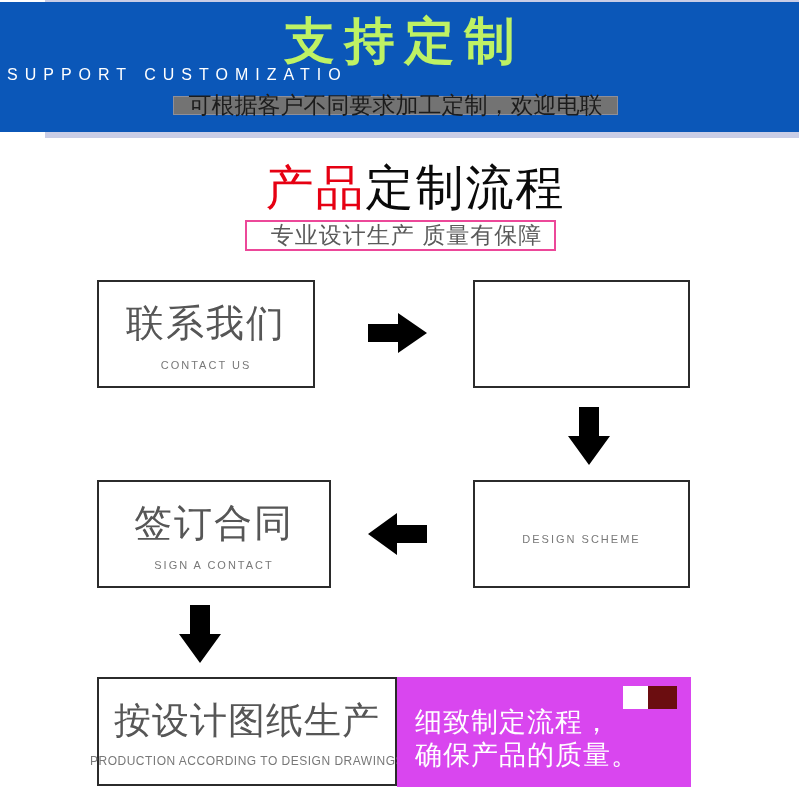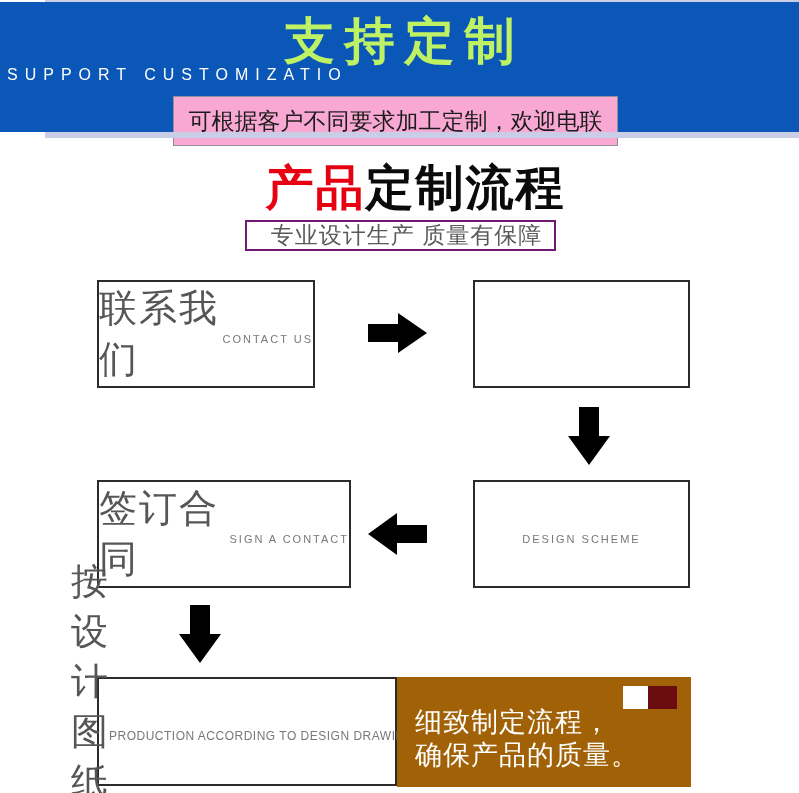--- a/index.html
+++ b/index.html
@@ -15,59 +15,59 @@
   .shadow-bottom{ position:absolute; left:45px; top:132px; width:754px; height:6px; background:#c9cde6; }
   .banner-title {
     position:absolute; top:6px; left:0; width:100%; text-align:center;
     color:#bef264; font-size:50px; font-weight:bold; letter-spacing:10px; text-indent:10px;
   }
   .banner-sub {
     position:absolute; top:64px; left:0; width:100%; text-align:left;
     color:#ffffff; font-size:16px; letter-spacing:7px; text-indent:7px;
   }
   .banner-note {
-    position:absolute; left:173px; top:94px; width:445px; height:50px;
-    background:#f9a8d4; border:1px solid #8f8f98;
+    position:absolute; left:173px; top:94px; width:445px; height:19px;
+    background:#737373; border:1px solid #8f8f98;
     display:flex; align-items:center; justify-content:center;
     font-size:23px; color:#1c1c1c;
   }
 
   
   .page-title {
     position:absolute; top:156px; left:0; width:100%; text-align:center;
-    font-size:48px; font-weight:bold; color:#0a0a0a; letter-spacing:2px;padding-left:32px;
+    font-size:48px; font-weight:normal; color:#0a0a0a; letter-spacing:2px;padding-left:32px;
   }
   .page-title .accent { color:#e60012; }
   .tagline {
     position:absolute; left:245px; top:220px; width:311px; height:31px;
-    border:2px solid #701a75; background:#ffffff;
+    border:2px solid #ec4899; background:#ffffff;
     display:flex; align-items:center; justify-content:center;
     font-size:23px; color:#5a5a5a; letter-spacing:1px;padding-left:12px;
   }
 
   
   .step-box {
     position:absolute; background:#ffffff; border:2px solid #2b2b2b;
-    display:flex; flex-direction:row; align-items:center; justify-content:center;
+    display:flex; flex-direction:column; align-items:center; justify-content:center;
   }
   .step-zh { font-size:38px; color:#565656; letter-spacing:2px; }
   .step-en { font-size:11px; color:#787878; letter-spacing:2px; margin-top:10px; white-space:nowrap; }
 
   #box-contact     { left:97px;  top:280px; width:218px; height:108px; }
   #box-negotiation { left:473px; top:280px; width:217px; height:108px; }
-  #box-sign        { left:97px;  top:480px; width:254px; height:108px; }
+  #box-sign        { left:97px;  top:480px; width:234px; height:108px; }
   #box-design      { left:473px; top:480px; width:217px; height:108px; }
   #box-production  { left:97px;  top:677px; width:300px; height:109px; }
   #box-production .step-zh { font-size:37px; letter-spacing:1px; }
   #box-production .step-en { font-size:12px; letter-spacing:0.5px; margin-top:8px; }
 
   
   .red-note {
     position:absolute; left:397px; top:677px; width:294px; height:110px;
-    background:#a16207; color:#ffffff;
+    background:#d946ef; color:#ffffff;
   }
   .red-note .line { position:absolute; left:18px; font-size:27px; letter-spacing:1px; white-space:nowrap; }
   .red-note .l1 { top:27px; }
   .red-note .l2 { top:60px;font-family:Liberation Mono, monospace; }
   .sq-white { position:absolute; left:226px; top:9px; width:25px; height:23px; background:#ffffff; }
   .sq-dark  { position:absolute; left:251px; top:9px; width:29px; height:23px; background:#6b0d10; }
 
   
   .arrow { position:absolute; line-height:0; }
   #arrow-right  { left:368px; top:313px; }

